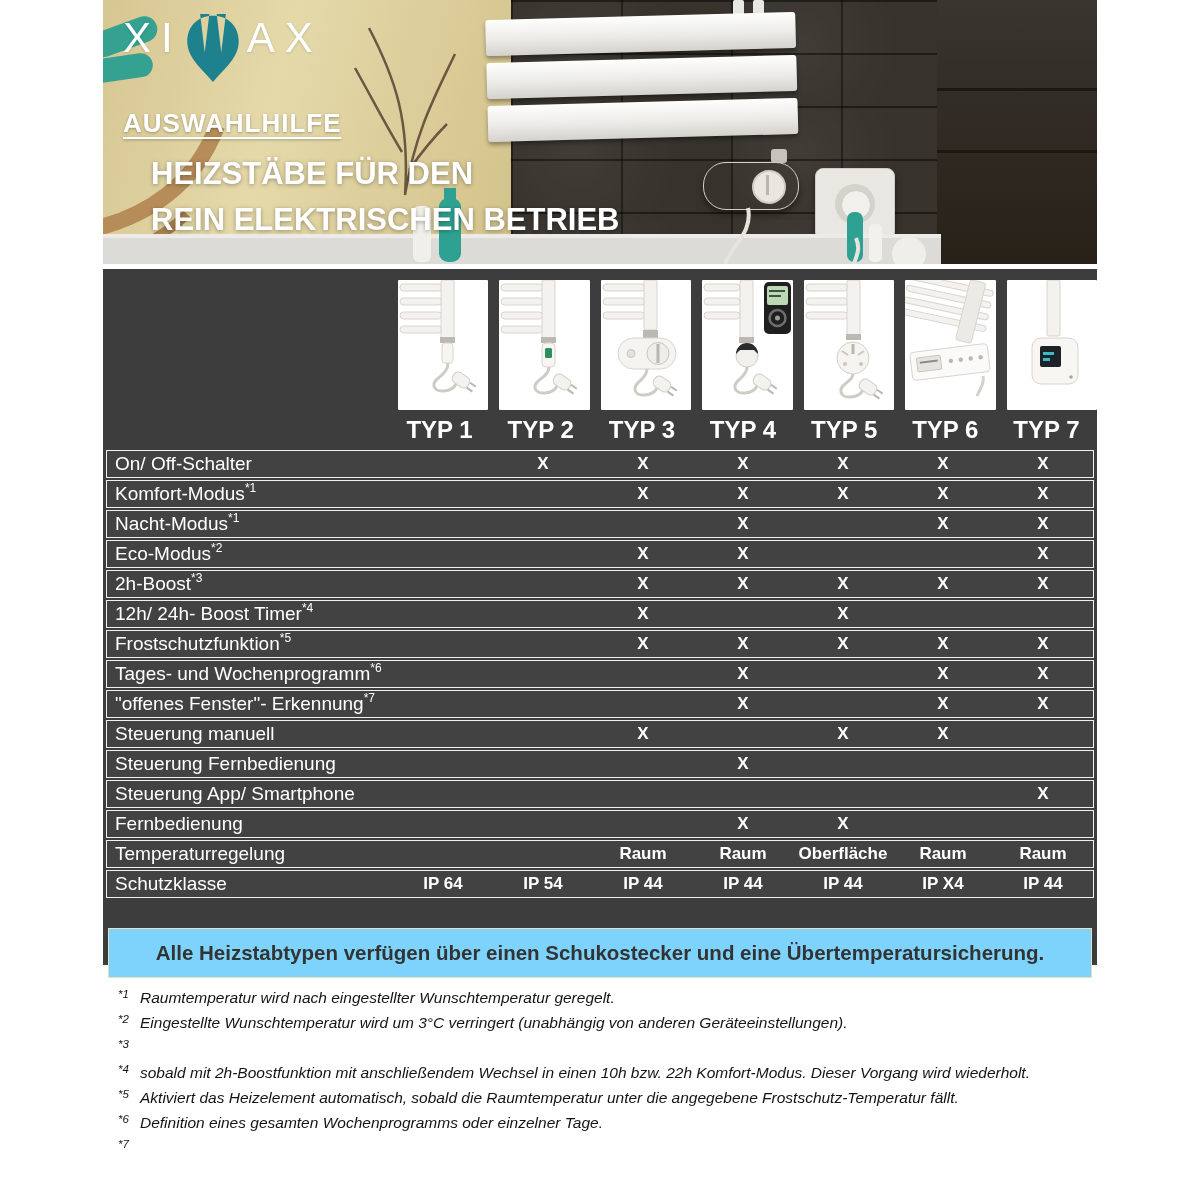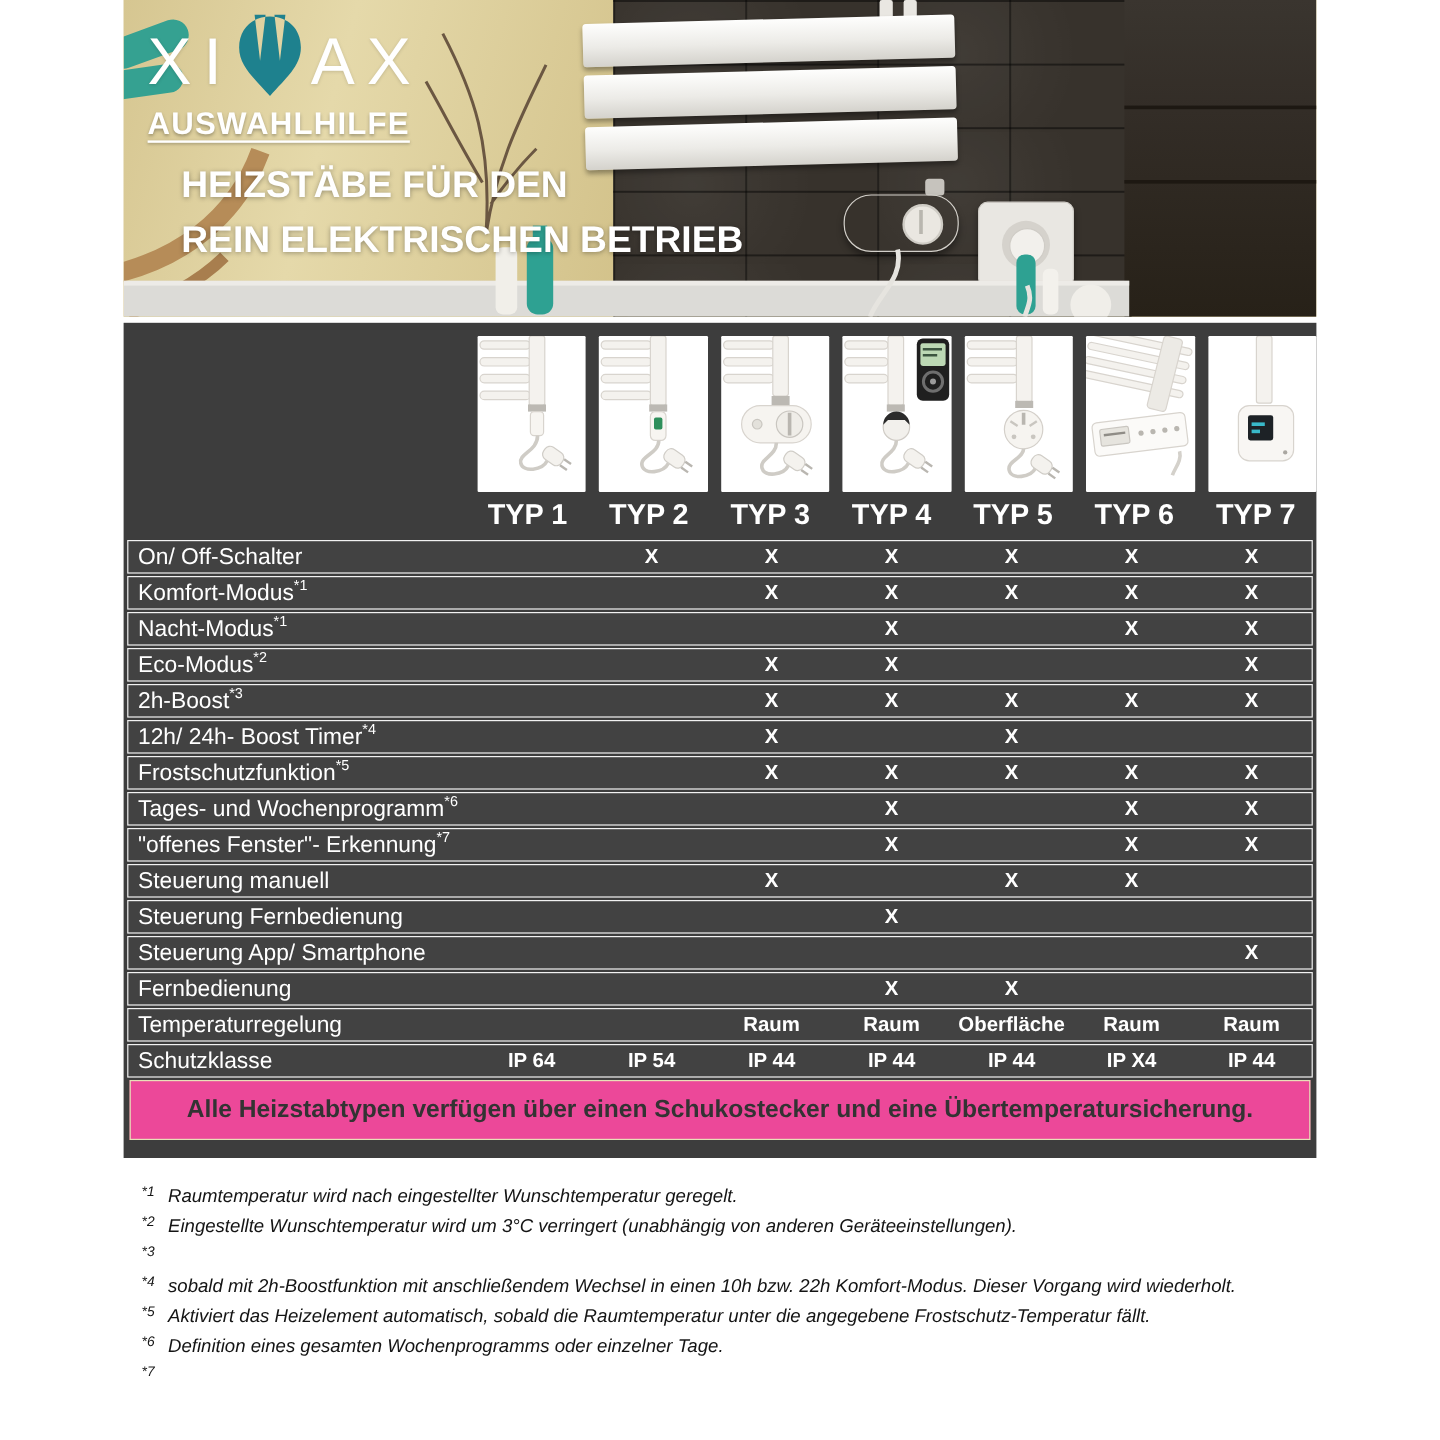--- a/index.html
+++ b/index.html
@@ -29,38 +29,38 @@
   .element-dial{position:absolute;right:12px;top:7px;width:30px;height:30px;border-radius:50%;
     background:#eae7e1;border:2px solid #cfccc5;}
   .element-dial::after{content:"";position:absolute;left:12px;top:3px;width:3px;height:20px;background:#b9b6af;}
   .element-neck{position:absolute;left:668px;top:149px;width:16px;height:14px;background:#c6c3bd;border-radius:3px;}
   .outlet{position:absolute;left:712px;top:168px;width:78px;height:70px;border-radius:8px;
     background:#e9e7e2;border:1px solid #cfccc6;box-shadow:0 4px 6px rgba(0,0,0,.4);}
   .outlet-recess{position:absolute;left:19px;top:15px;width:40px;height:40px;border-radius:50%;background:#d5d2cc;}
   .outlet-plug{position:absolute;left:6px;top:6px;width:28px;height:28px;border-radius:50%;background:#f2f0ec;border:1px solid #cfccc6;}
   .hero-art{position:absolute;left:0;top:0;}
   .hero-text{position:absolute;left:20px;top:14px;z-index:5;color:#fff;}
-  .logo{display:flex;align-items:center;height:74px;letter-spacing:10px;font-size:55px;color:#fff;text-shadow:0 1px 3px rgba(0,0,0,.15);}
+  .logo{display:flex;height:74px;letter-spacing:10px;font-size:42px;color:#fff;text-shadow:0 1px 3px rgba(0,0,0,.15);}
   .logo .m-icon{margin:0 6px 10px 2px;}
-  .eyebrow{font-size:26px;font-weight:bold;letter-spacing:1px;text-decoration:underline;text-underline-offset:5px;text-shadow:0 1px 3px rgba(0,0,0,.3);}
+  .eyebrow{margin-top:20px;font-size:26px;font-weight:bold;letter-spacing:1px;text-decoration:underline;text-underline-offset:5px;text-shadow:0 1px 3px rgba(0,0,0,.3);}
   .h-title{margin-top:12px;font-size:31px;font-weight:bold;line-height:46px;text-shadow:0 1px 4px rgba(0,0,0,.35);margin-left:28px;}
 
   
   .panel{position:absolute;left:103px;top:269px;width:994px;height:696px;background:#3d3d3d;box-sizing:border-box;}
   .tiles{display:flex;gap:11px;margin:11px 0 0 295px;}
   .tile{width:91px;height:130px;background:#fff;border-radius:1px;overflow:hidden;}
   .type-row{display:flex;align-items:center;height:36px;margin-top:2px;}
   .type-spacer{flex:0 0 286px;}
   .type-cell{flex:1;text-align:center;color:#fff;font-weight:bold;font-size:24px;}
   .rows{padding:2px 3px 0 3px;}
   .frow{display:flex;align-items:center;height:26px;margin-bottom:2px;border:1px solid #f2f2f2;background:#424242;}
   .flabel{flex:0 0 278px;padding-left:8px;font-size:19px;color:#fff;white-space:nowrap;}
   .flabel sup{font-size:12px;position:relative;top:-1px;}
   .fcell{flex:1;text-align:center;color:#fff;font-weight:bold;font-size:17px;}
-  .note{margin:2px 5px 0 5px;background:#ec4899;border:1px solid #e8e0b8;color:#333;
+  .note{margin:30px 5px 0 5px;background:#7dd3fc;border:1px solid #e8e0b8;color:#333;
     font-weight:bold;font-size:20.5px;text-align:center;padding:12px 0;}
 
   
   .footnotes{position:absolute;left:118px;top:988px;width:980px;color:#141414;font-style:italic;}
   .fn{display:flex;margin-bottom:6px;font-size:15.5px;line-height:19px;}
   .fn-marker{flex:0 0 22px;font-size:11.5px;position:relative;top:-3px;}
   .fn-extra{margin-top:6px;}
   .fn-extra:empty{display:none;}
 
   svg{display:block;}

